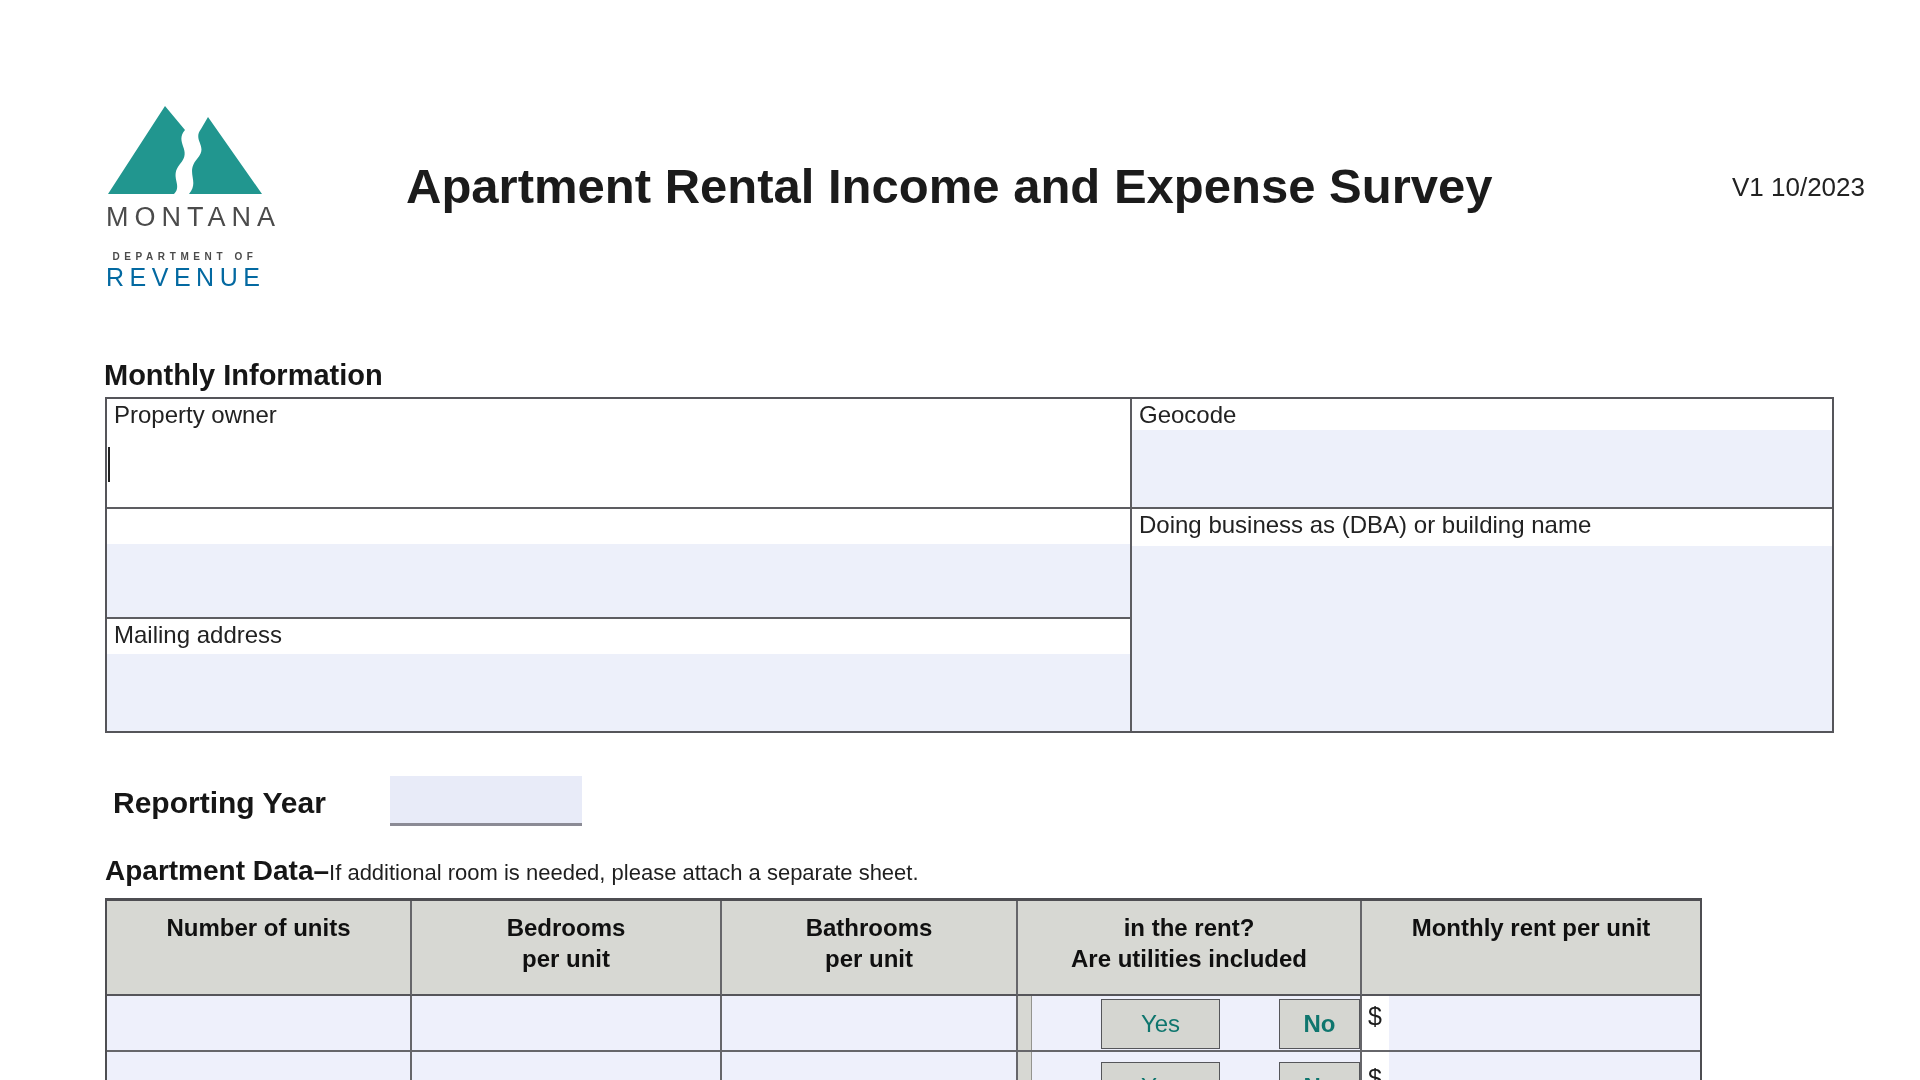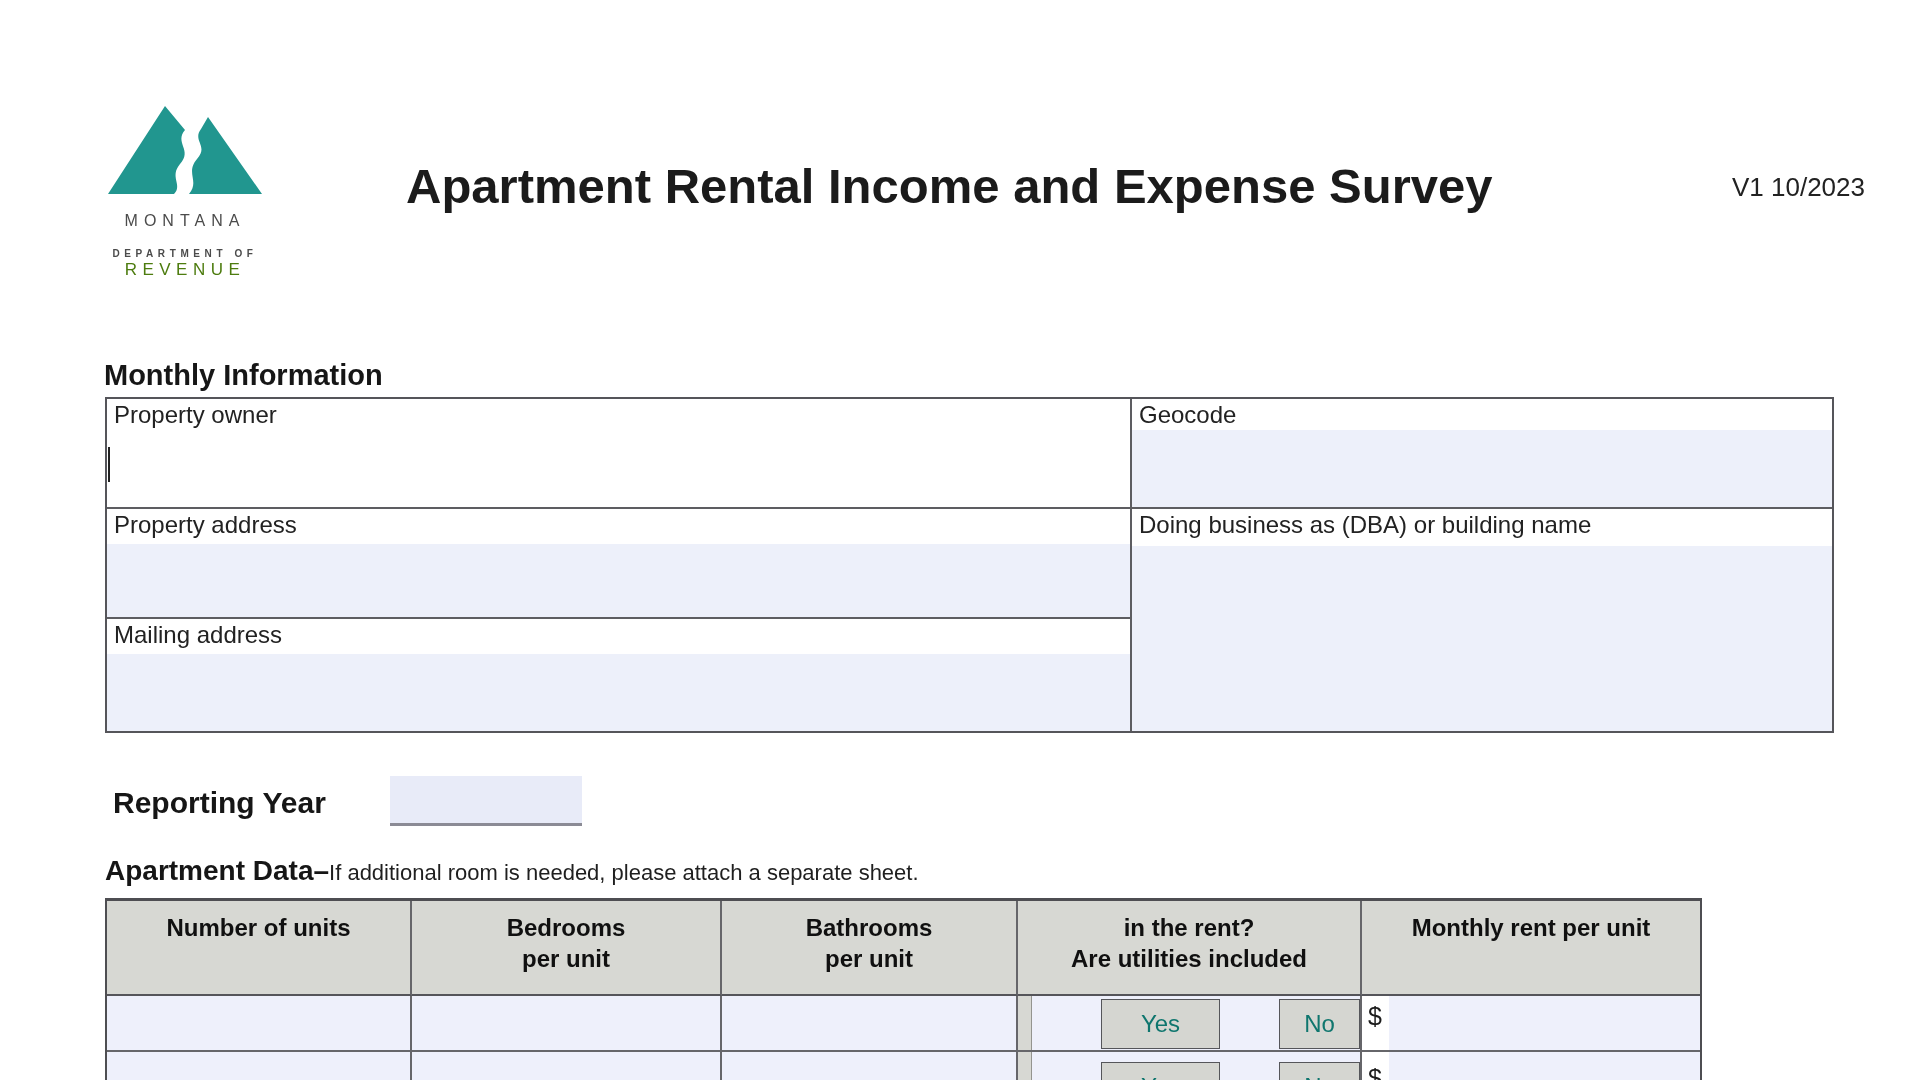--- a/index.html
+++ b/index.html
@@ -3,23 +3,23 @@
 <meta charset="utf-8">
 <style>
   html,body{margin:0;padding:0;background:#ffffff;}
   #page{
     position:relative;width:1920px;height:1080px;overflow:hidden;background:#ffffff;
     font-family:"Liberation Sans","DejaVu Sans",sans-serif;color:#1c1c1c;
   }
   
   #logo{position:absolute;left:106px;top:103px;width:158px;text-align:center;}
   #logo svg{display:block;margin:0 auto;}
-  .logo-org{font-size:16px;letter-spacing:6px;color:#4b4b4b;font-weight:500;margin-top:18px;white-space:nowrap;}
+  .logo-org{font-size:27px;letter-spacing:6px;color:#4b4b4b;font-weight:500;margin-top:8px;white-space:nowrap;}
   .logo-dept{font-size:10px;letter-spacing:4.6px;color:#4b4b4b;font-weight:bold;margin-top:18px;white-space:nowrap;}
-  .logo-name{font-size:17px;letter-spacing:5.5px;color:#4d7c0f;margin-top:1px;white-space:nowrap;}
+  .logo-name{font-size:25px;letter-spacing:5.5px;color:#0369a1;margin-top:1px;white-space:nowrap;}
   
   #form-title{position:absolute;left:406px;top:158px;font-size:49px;font-weight:bold;color:#1b1b1b;white-space:nowrap;}
   #form-version{position:absolute;left:1640px;top:172px;width:225px;text-align:right;font-size:26px;color:#222;}
   
   .section-heading{position:absolute;font-weight:bold;color:#161616;white-space:nowrap;}
   #heading-property{left:104px;top:359px;font-size:29px;}
   #heading-reporting{left:113px;top:786px;font-size:30px;}
   #heading-apartment{left:105px;top:855px;font-size:28px;}
   #heading-apartment .note{font-weight:normal;font-size:22px;color:#1f1f1f;}
   
@@ -48,21 +48,21 @@
   .row2{top:151px;height:47px;}
   .c1{left:0;width:305px;}
   .c2{left:305px;width:310px;}
   .c3{left:615px;width:296px;}
   .c4{left:911px;width:344px;}
   .c5{left:1255px;width:338px;border-right:none !important;}
   .util-strip{position:absolute;left:0;top:0;bottom:0;width:13px;background:#d7d8d3;border-right:1px solid #94948f;}
   .yn-btn{position:absolute;box-sizing:border-box;background:#d5d6d1;border:1px solid #55565a;
     text-align:center;font-size:24px;color:#0f766e;line-height:47px;height:50px;}
   .yn-yes{left:83px;width:119px;}
-  .yn-no{left:261px;width:81px;}
+  .yn-no{left:261px;width:81px;font-weight:bold;}
   .row1 .yn-btn{top:3px;}
   .row2 .yn-btn{top:10px;}
   .rent-strip{position:absolute;left:0;top:0;bottom:0;width:27px;background:#ffffff;}
   .rent-dollar{position:absolute;left:6px;font-size:25px;color:#1b1b1b;z-index:2;}
   .row1 .rent-dollar{top:6px;}
   .row2 .rent-dollar{top:12px;}
 </style>
 </head>
 <body>
 
@@ -82,21 +82,20 @@
   <div id="form-version">V1 10/2023</div>
 
   <div id="heading-property" class="section-heading">Monthly Information</div>
 
   <div id="prop-table">
     <div id="pt-owner" class="pt-cell">
       <div class="pt-label">Property owner</div>
       <div id="caret"></div>
     </div>
     <div id="pt-address" class="pt-cell">
-      <div class="pt-label">Property address</div>
       <div class="pt-fill" style="top:35px;"></div>
     </div>
     <div id="pt-geocode" class="pt-cell">
       <div class="pt-label">Geocode</div>
       <div class="pt-fill" style="top:31px;"></div>
     </div>
     <div id="pt-mailing" class="pt-cell">
       <div class="pt-label">Mailing address</div>
       <div class="pt-fill" style="top:35px;"></div>
     </div>

